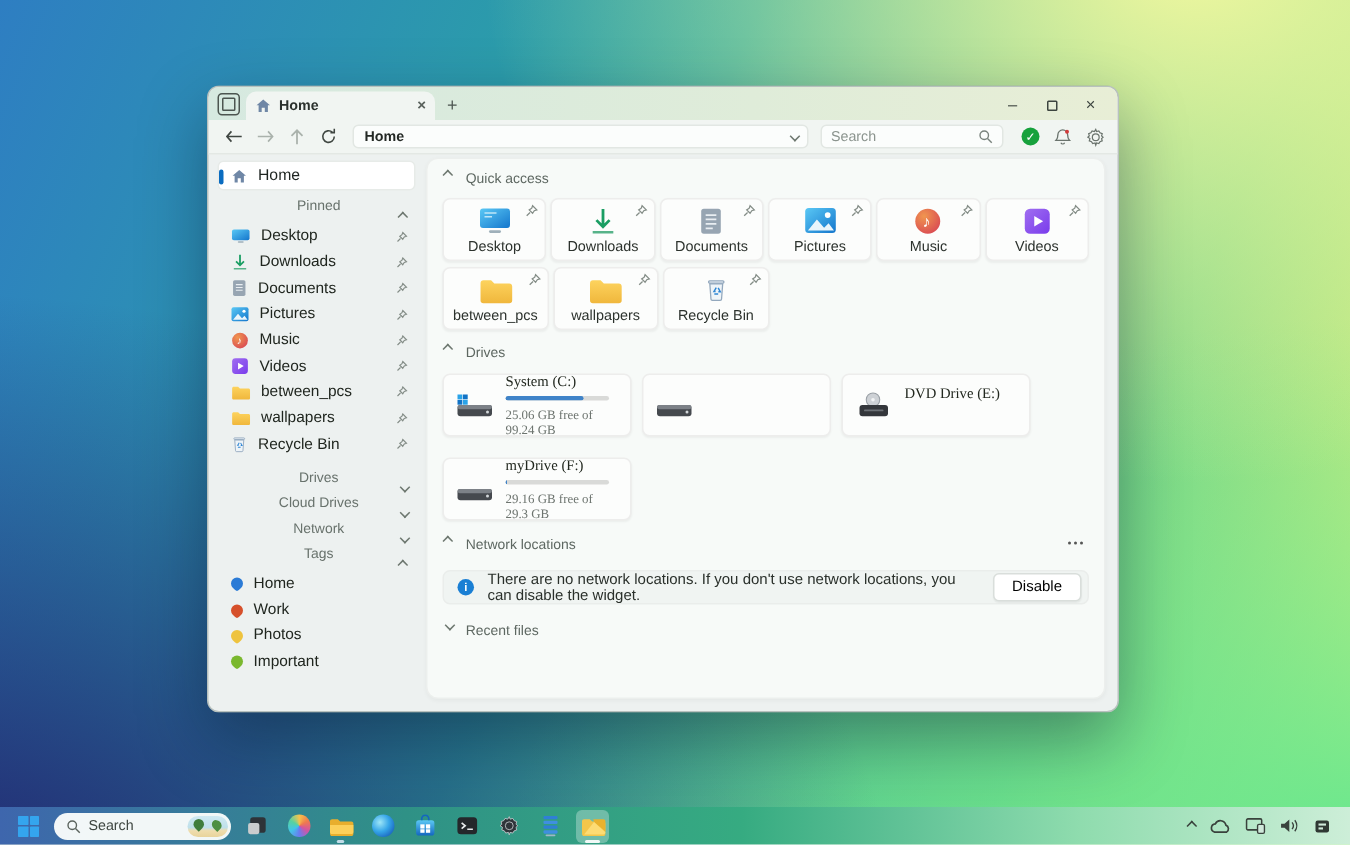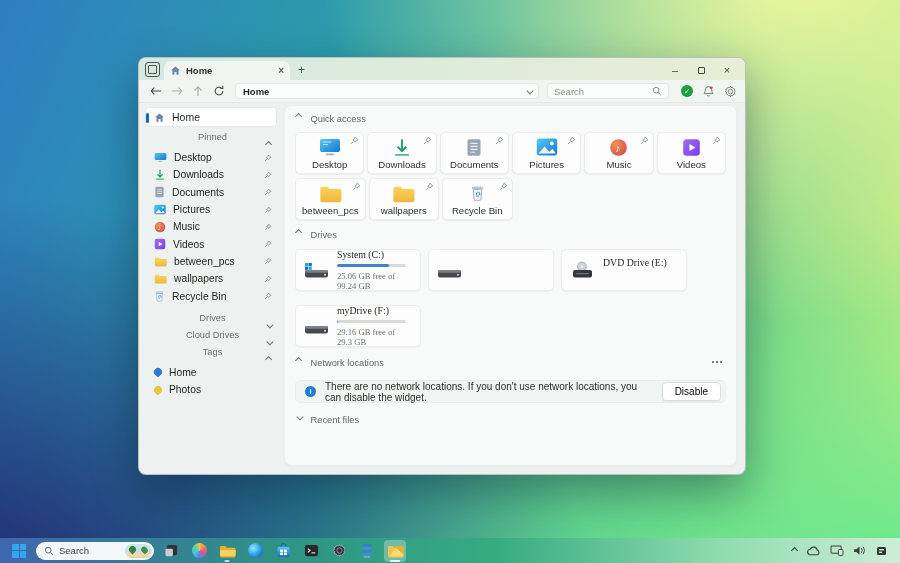--- a/index.html
+++ b/index.html
@@ -310,31 +310,43 @@
 
         <div class="shead" style="margin-top:8px">
           <span>Drives</span>
             <span class="chev down"></span>
         </div>
         <div class="shead">
           <span>Cloud Drives</span>
             <span class="chev down"></span>
         </div>
         <div class="shead">
+          <span>Network</span>
+            <span class="chev down"></span>
+        </div>
+        <div class="shead">
           <span>Tags</span>
             <span class="chev up"></span>
         </div>
 
         <div class="sitem">
           <span class="tagdot" style="background: rgb(43, 123, 214);"></span>
           <span>Home</span>
         </div>
         <div class="sitem">
+          <span class="tagdot" style="background: rgb(214, 80, 43);"></span>
+          <span>Work</span>
+        </div>
+        <div class="sitem">
           <span class="tagdot" style="background: rgb(238, 195, 62);"></span>
           <span>Photos</span>
+        </div>
+        <div class="sitem">
+          <span class="tagdot" style="background: rgb(122, 184, 46);"></span>
+          <span>Important</span>
         </div>
       </div>
 
       <div class="main-card">
 
         <div class="mhead">
           <span class="chev up"></span>
           <span>Quick access</span>
         </div>
 

